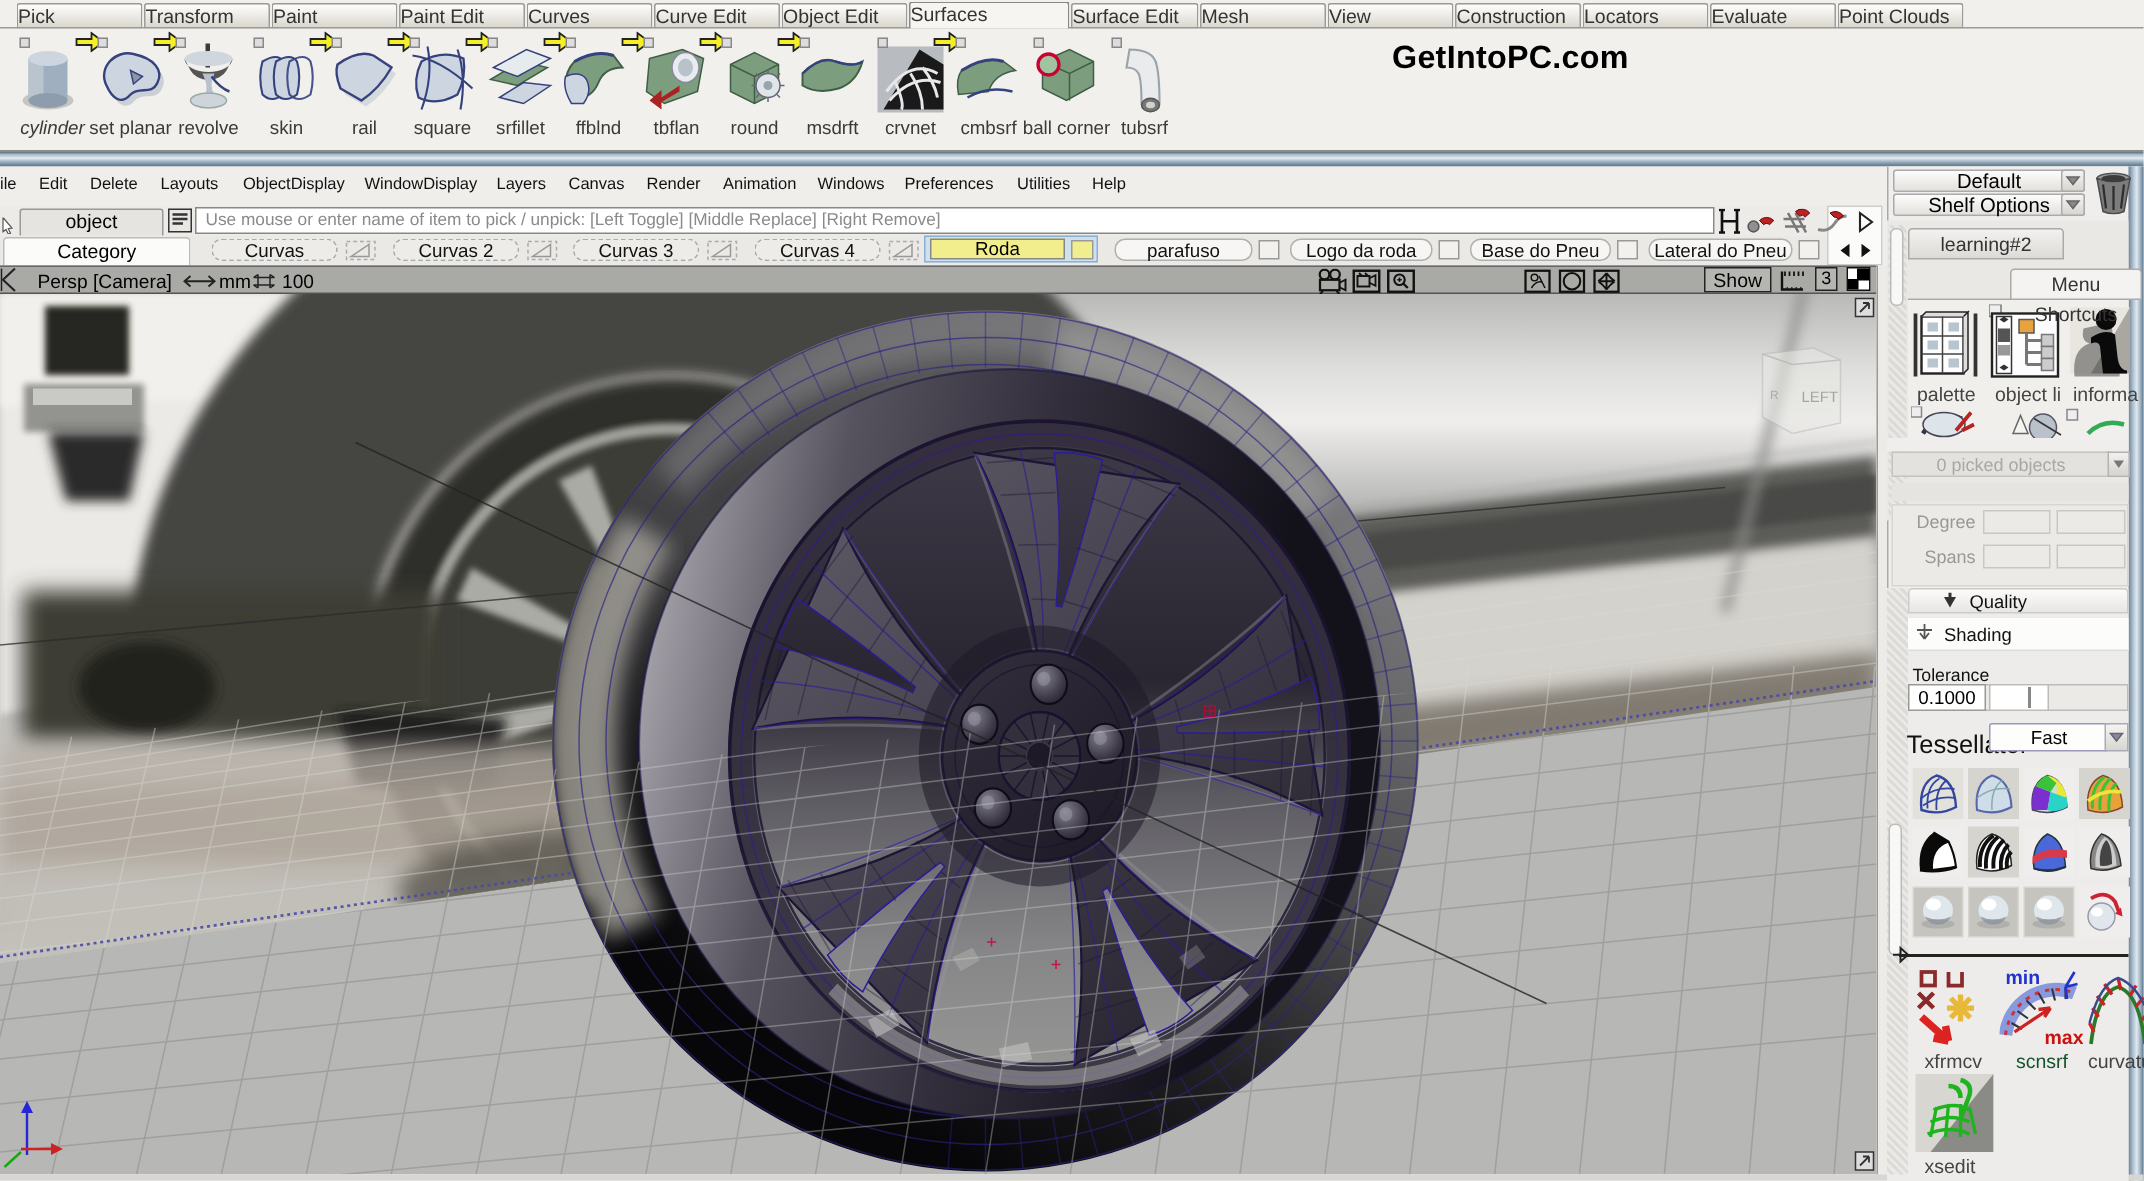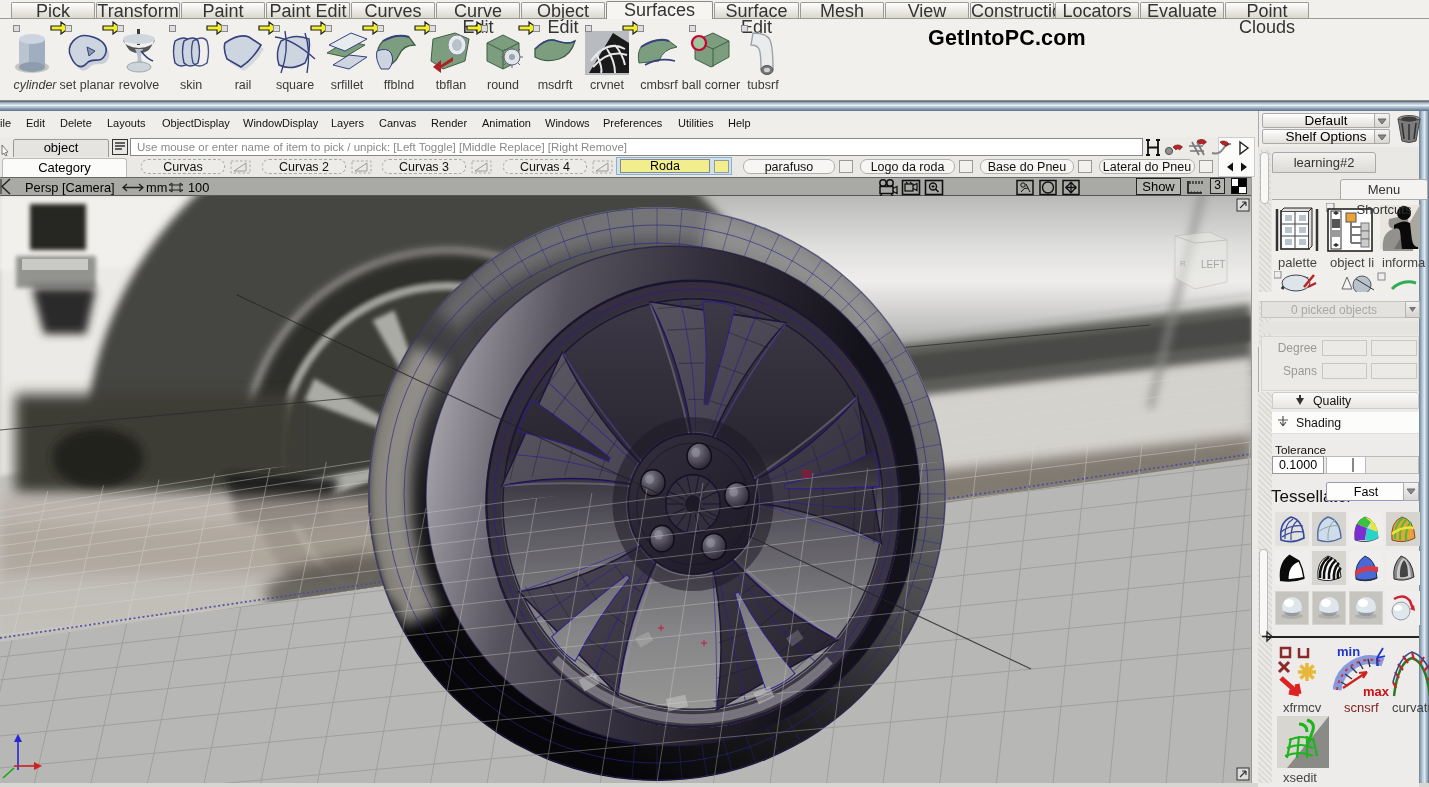--- a/index.html
+++ b/index.html
@@ -1,20 +1,20 @@
 <!DOCTYPE html>
 <html><head><meta charset="utf-8">
 <style>
 html,body{margin:0;padding:0;width:1429px;height:787px;overflow:hidden;
  font-family:"Liberation Sans",sans-serif;background:#f0efec;}
 *{box-sizing:border-box;}
 .abs{position:absolute;}
 .tab{position:absolute;top:2px;height:17px;border:1px solid #9a9a96;border-bottom:none;
- background:linear-gradient(#fefefd,#e4e1da 70%,#d8d5cd);font-size:18px;color:#333;
- text-align:center;line-height:16px;border-radius:2px 2px 0 0;}
+ background:linear-gradient(#fefefd,#e4e1da 70%,#d8d5cd);font-size:13px;color:#333;
+ text-align:left;line-height:16px;border-radius:2px 2px 0 0;}
 .tab.act{background:#f6f5f2;height:18px;top:1px;z-index:3;border-color:#8a8a86;}
 .icolbl{position:absolute;top:78px;font-size:12.5px;color:#3a3a3a;text-align:center;width:60px;}
 .chk{position:absolute;top:25px;width:7px;height:7px;border:1px solid #888;background:#ddd;}
 .menuitem{position:absolute;top:0;font-size:11px;color:#111;}
 .pill{position:absolute;top:1px;height:15px;border:1px dashed #aaa;border-radius:7px;
  font-size:12.5px;color:#111;text-align:center;line-height:14px;background:rgba(240,239,236,.5);}
 .pillS{position:absolute;top:1px;height:15px;border:1px solid #b0b0ac;border-radius:7px;
  font-size:12.5px;color:#111;text-align:center;line-height:14px;background:#f7f6f4;}
 .sqr{position:absolute;top:2px;width:14px;height:13px;border:1px solid #999;background:#f2f1ee;}
 </style></head>
@@ -1014,20 +1014,20 @@
 <path d="M50 4 l-6 10 M44 14 l8 -2 M44 14 l1 8" stroke="#23c" stroke-width="1.8" fill="none"></path>
 </svg>
 <svg class="abs" style="left:1392px;top:646px" width="40" height="54" viewBox="0 0 40 54">
 <path d="M2 50 Q6 16 20 12 Q34 16 38 50" fill="none" stroke="#2a7a2a" stroke-width="2.5"></path>
 <g stroke="#cc2222" stroke-width="2.2">
 <path d="M4 42 l-3 -6 M7 32 l-4 -6 M11 24 l-5 -6 M16 17 l-5 -7 M22 14 l-2 -8 M28 18 l4 -7 M32 25 l5 -6 M36 34 l4 -5"></path>
     </g>
 <path d="M1 36 Q8 10 20 6 Q32 10 40 29" fill="none" stroke="#3a4a8a" stroke-width="1.6"></path>
 </svg>
 <div class="abs" style="left:1283px;top:700px;font-size:13px;color:#444;">xfrmcv</div>
-<div class="abs" style="left:1344px;top:700px;font-size:13px;color:#7f1d1d;">scnsrf</div>
+<div class="abs" style="left:1344px;top:700px;font-size:13px;color:#14532d;">scnsrf</div>
 <div class="abs" style="left:1392px;top:700px;font-size:13px;color:#444;">curvature</div>
 <div class="abs" style="left:1277px;top:716px;width:52px;height:52px;background:#d8d6d1;">
 <svg width="52" height="52" viewBox="0 0 52 52">
 <path d="M52 0 L10 52 H52 Z" fill="#8a8a86"></path>
 <path d="M30 4 q8 2 6 10 l-6 16 M22 8 q8 0 8 8" stroke="#1db41d" stroke-width="3" fill="none"></path>
 <path d="M12 24 q14 -6 24 0 M10 32 q14 -6 26 0 M8 40 q15 -6 28 0 M14 22 l-4 20 M22 20 l-2 22 M30 20 l0 22 M36 22 l4 18" stroke="#1db41d" stroke-width="2.2" fill="none"></path>
 </svg></div>
 <div class="abs" style="left:1283px;top:770px;font-size:13px;color:#444;">xsedit</div>
 </body></html>

